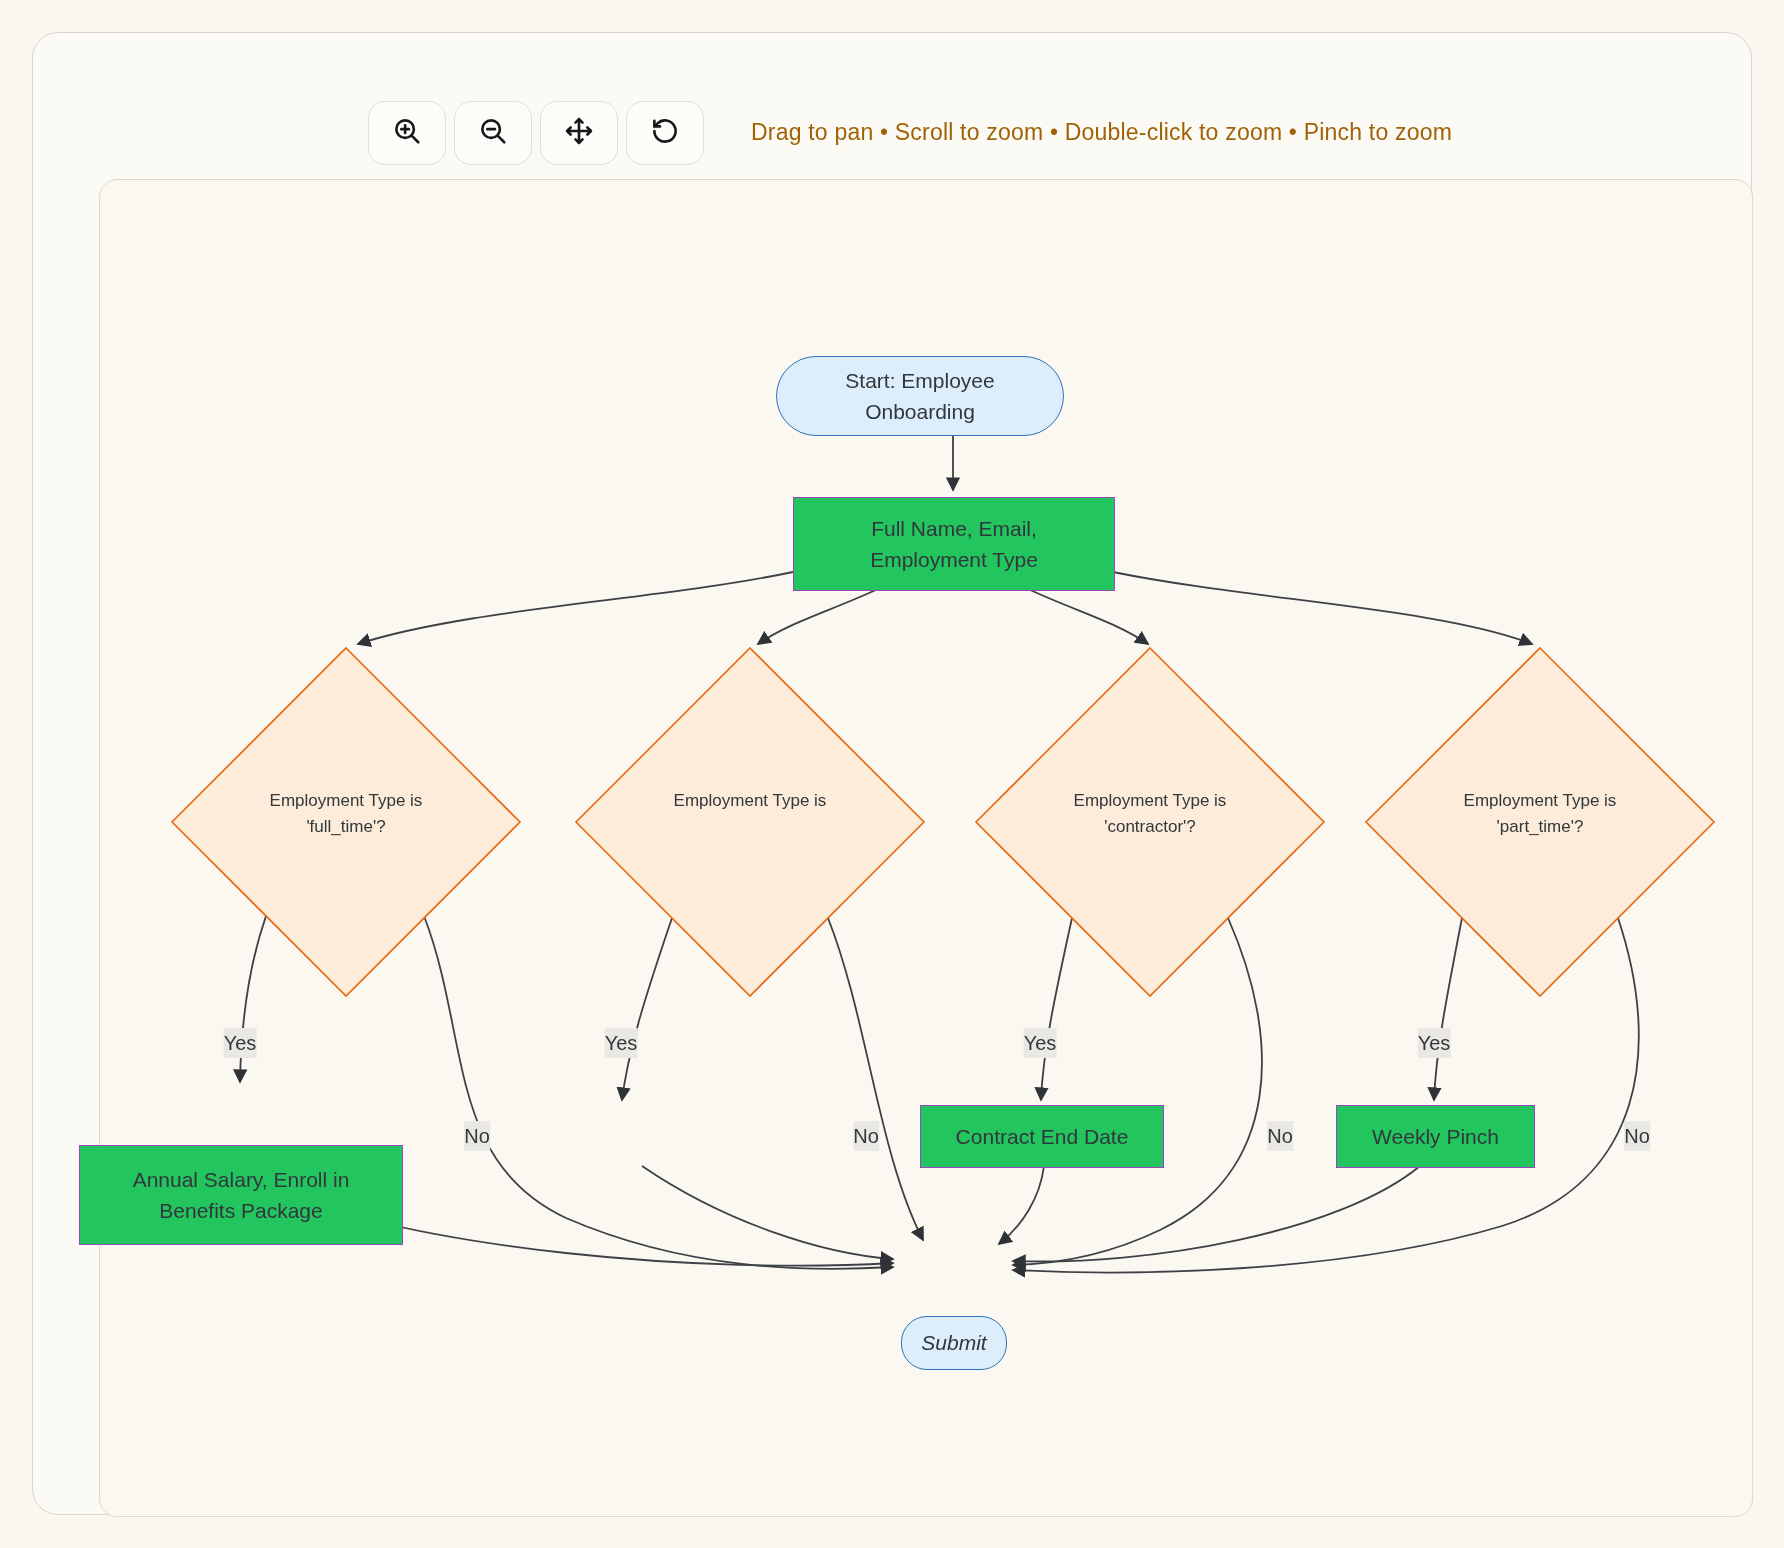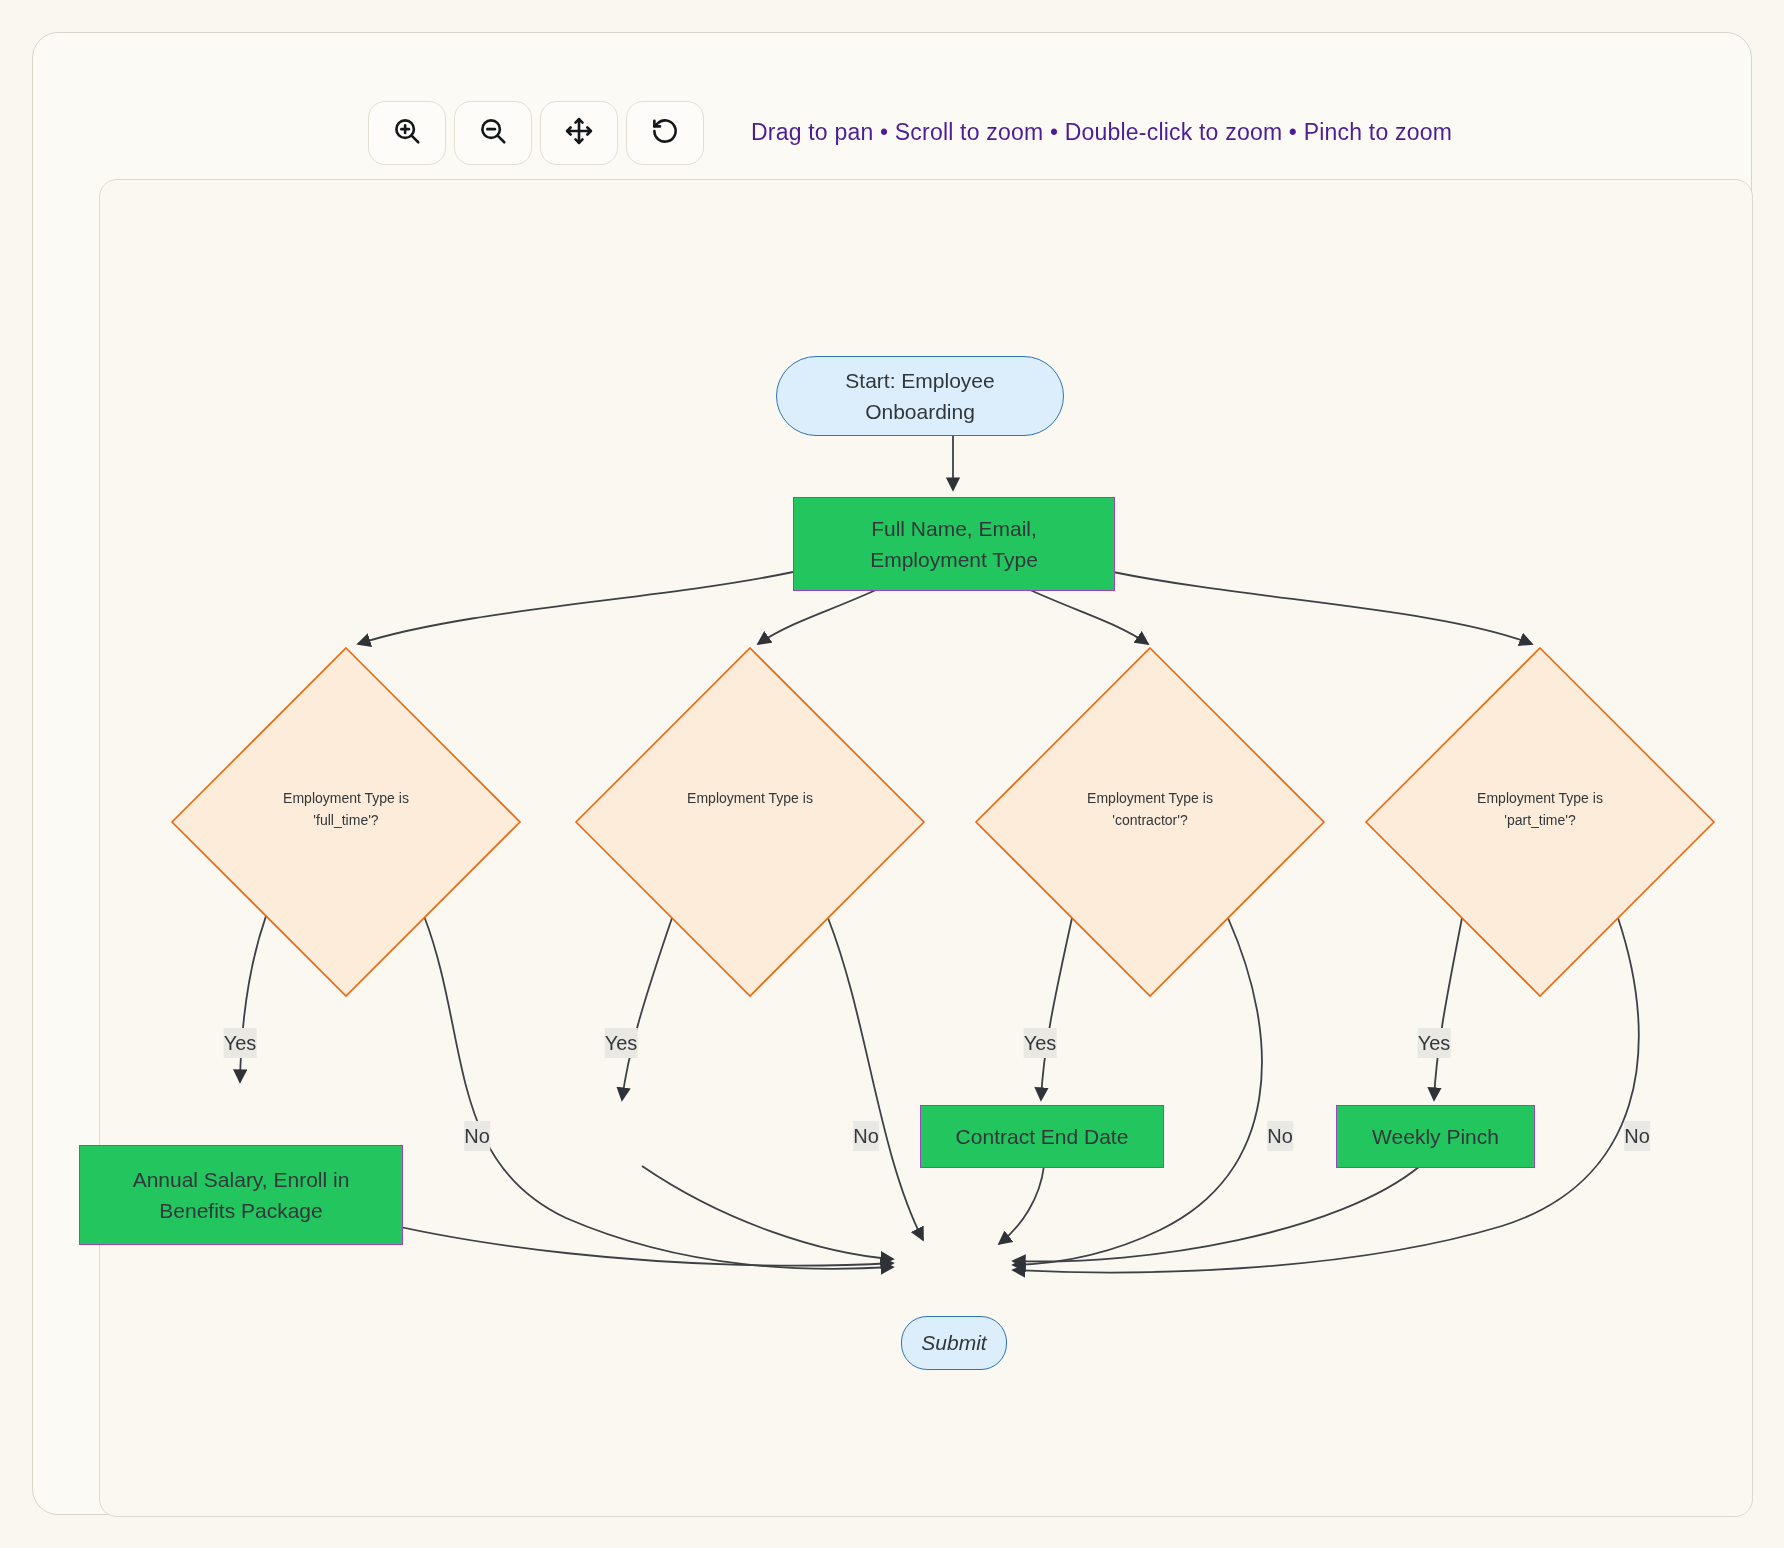--- a/index.html
+++ b/index.html
@@ -4,31 +4,31 @@
 <style>
   html,body{margin:0;padding:0;background:#f9f7f0;}
   .page{position:relative;width:1784px;height:1548px;background:#f9f7f0;
         font-family:"Liberation Sans",sans-serif;color:#32373c;overflow:hidden;}
   .outer-panel{position:absolute;left:32px;top:32px;width:1718px;height:1481px;
         background:#fcfaf5;border:1.5px solid #d9d5cb;border-radius:26px;}
   .toolbar-btn{position:absolute;top:68px;width:76px;height:62px;background:#fdfcf9;
         border:1.5px solid #e2dfd4;border-radius:17px;display:flex;align-items:center;
         justify-content:center;cursor:pointer;}
   .toolbar-btn svg{stroke:#15181b;fill:none;stroke-width:2.1;stroke-linecap:round;stroke-linejoin:round;}
-  .hint{position:absolute;left:718px;top:86px;font-size:23px;color:#4c1d95;letter-spacing:.2px;}
+  .hint{position:absolute;left:718px;top:86px;font-size:23px;color:#a16207;letter-spacing:.2px;}
   .canvas{position:absolute;left:66px;top:146px;width:1652px;height:1336px;
         background:#faf8f1;border:1.5px solid #ddd9cf;border-radius:18px;cursor:grab;}
   .edges-svg{position:absolute;left:0;top:0;width:1784px;height:1548px;pointer-events:none;}
   .edge{stroke:#3d4045;stroke-width:1.8;fill:none;}
   .diamond{fill:#fcecd9;stroke:#e8690f;stroke-width:1.6;}
   .node{position:absolute;display:flex;flex-direction:column;align-items:center;
         justify-content:center;text-align:center;font-size:21px;line-height:1.5;color:#32373c;}
   .stadium{background:#dceefb;border:1.7px solid #2e74b8;border-radius:40px;}
   .rect-node{background:#22c55e;border:1.7px solid #9c44c1;}
-  .d-label{position:absolute;width:360px;text-align:center;font-size:14px;line-height:1.55;color:#32373c;}
+  .d-label{position:absolute;width:360px;text-align:center;font-size:17px;line-height:1.55;color:#32373c;}
   .edge-label{position:absolute;transform:translate(-50%,-50%);background:#e9e8e3;
         color:#34383c;font-size:20px;padding:3px 0;line-height:1.2;}
 </style>
 </head>
 <body>
 
 <div class="page">
   <div class="outer-panel">
 
     <div class="toolbar-btn" style="left:335px;">

